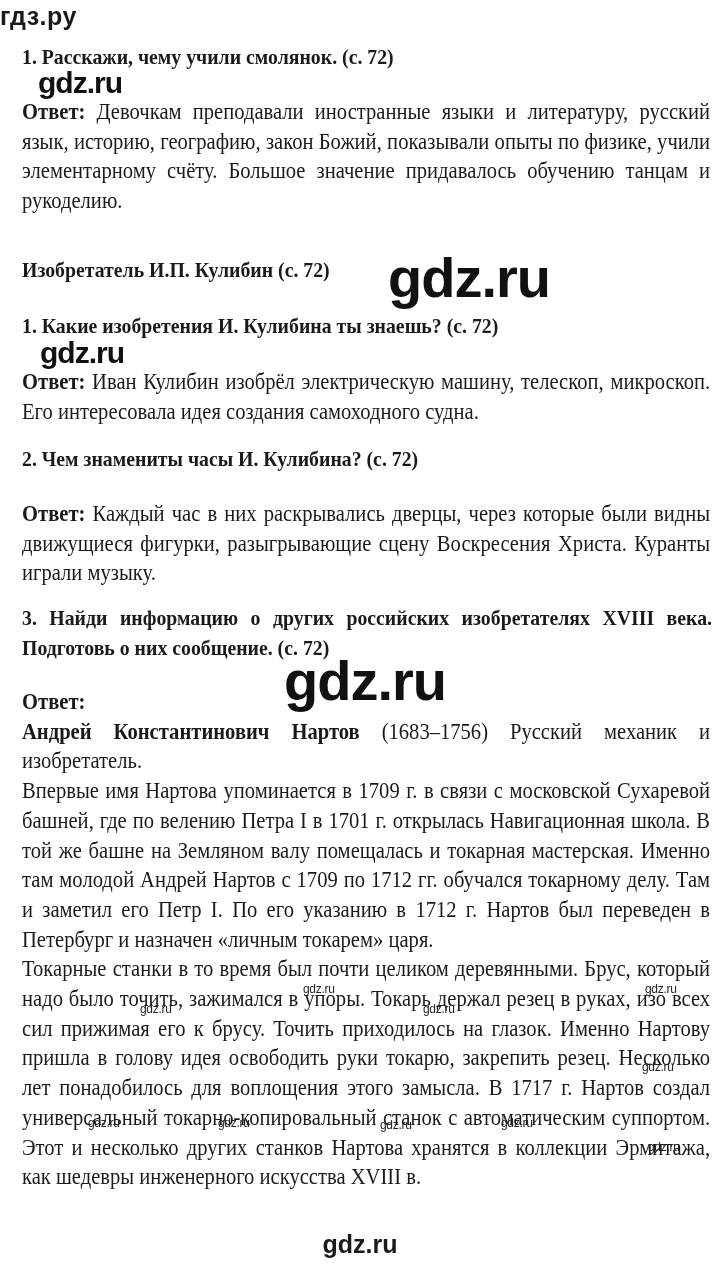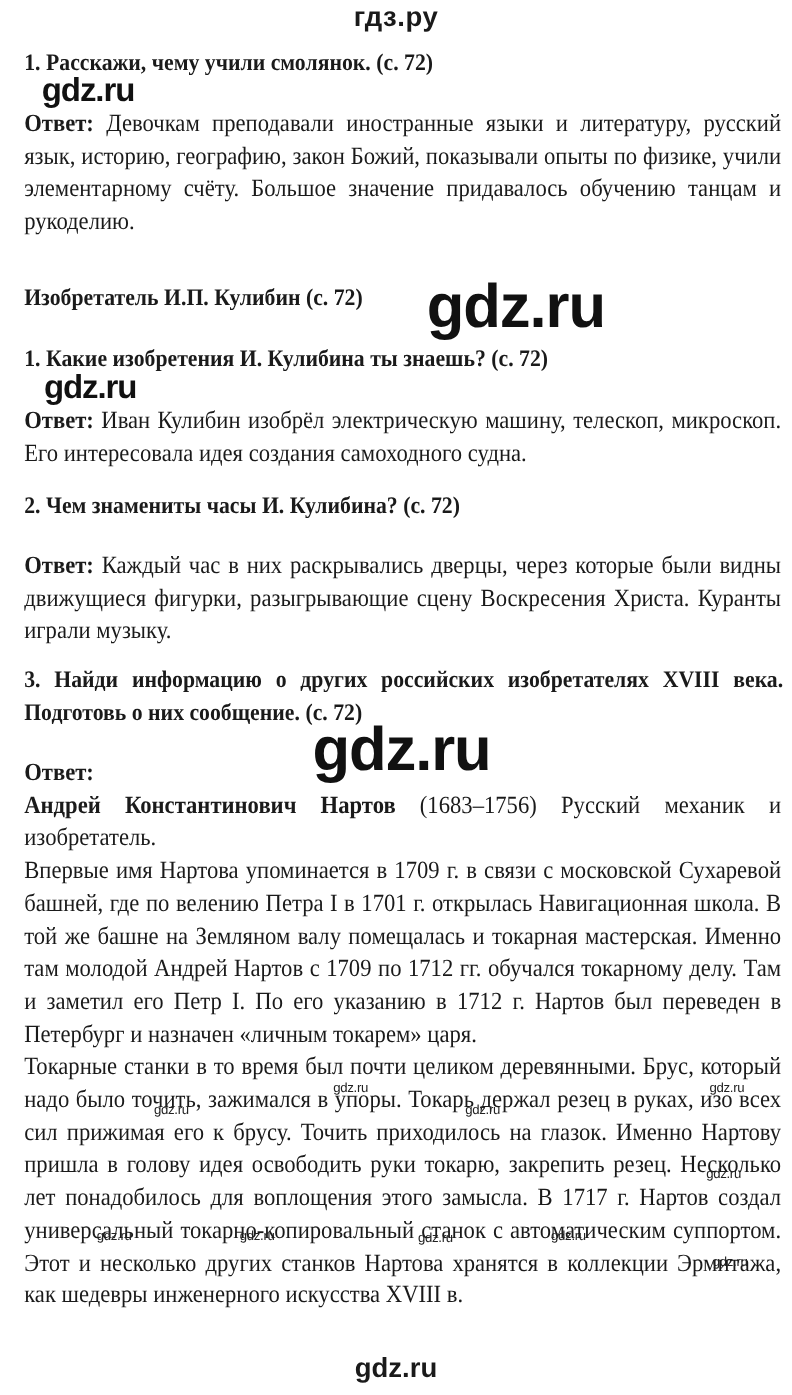--- a/index.html
+++ b/index.html
@@ -3,21 +3,21 @@
   <meta charset="utf-8">
   <style>
     html, body { margin: 0; padding: 0; background: #ffffff; }
     body {
       width: 720px; height: 1268px; position: relative; overflow: hidden;
       color: #1a1a1a;
       font-family: "Liberation Serif", "DejaVu Serif", serif;
     }
     .page { position: absolute; left: 0; top: 0; width: 720px; height: 1268px; }
     .hdr {
-      position: absolute; top: 2px; left: 0; width: 720px; text-align: center;
+      position: absolute; top: 2px; left: 0; width: 720px; 
       font-family: "Liberation Sans", "DejaVu Sans", sans-serif;
       font-weight: bold; font-size: 25px; color: #1a1a1a; letter-spacing: 0.5px;
     }
     .ftr {
       position: absolute; top: 1230px; left: 0; width: 720px; text-align: center;
       font-family: "Liberation Sans", "DejaVu Sans", sans-serif;
       font-weight: bold; font-size: 25px; color: #1a1a1a;
     }
     .q {
       position: absolute; left: 22px; width: 690px;

